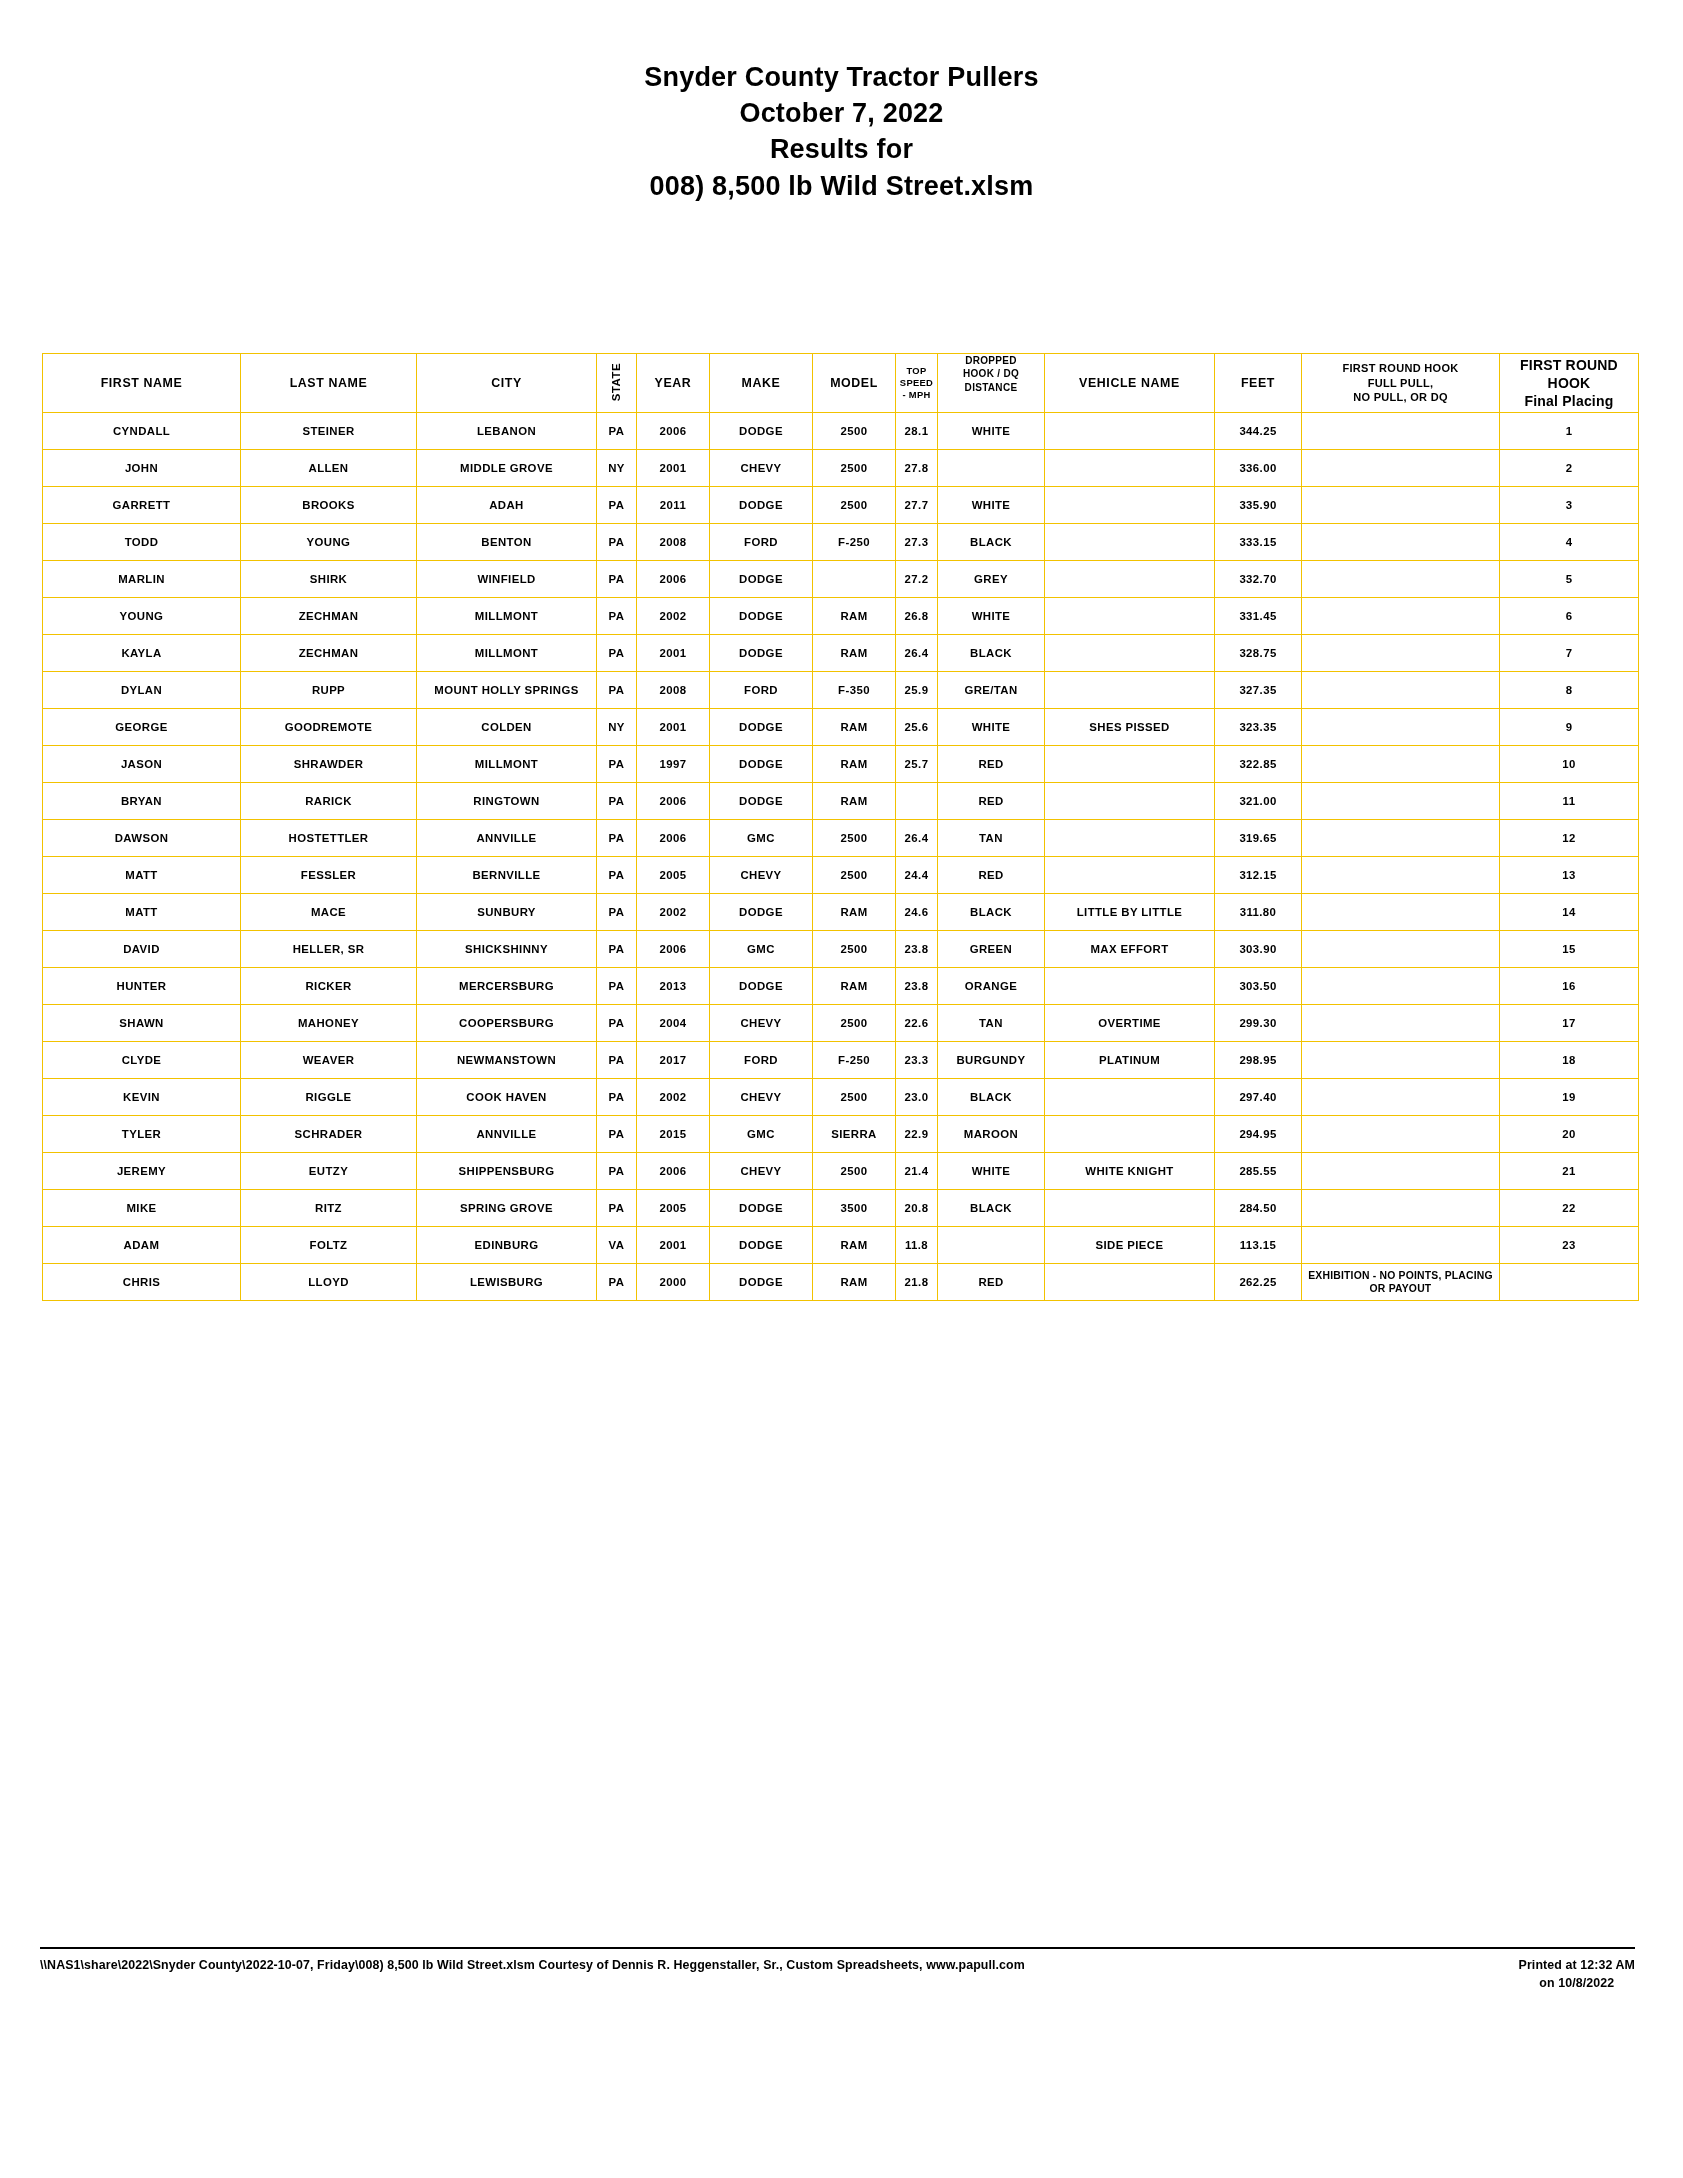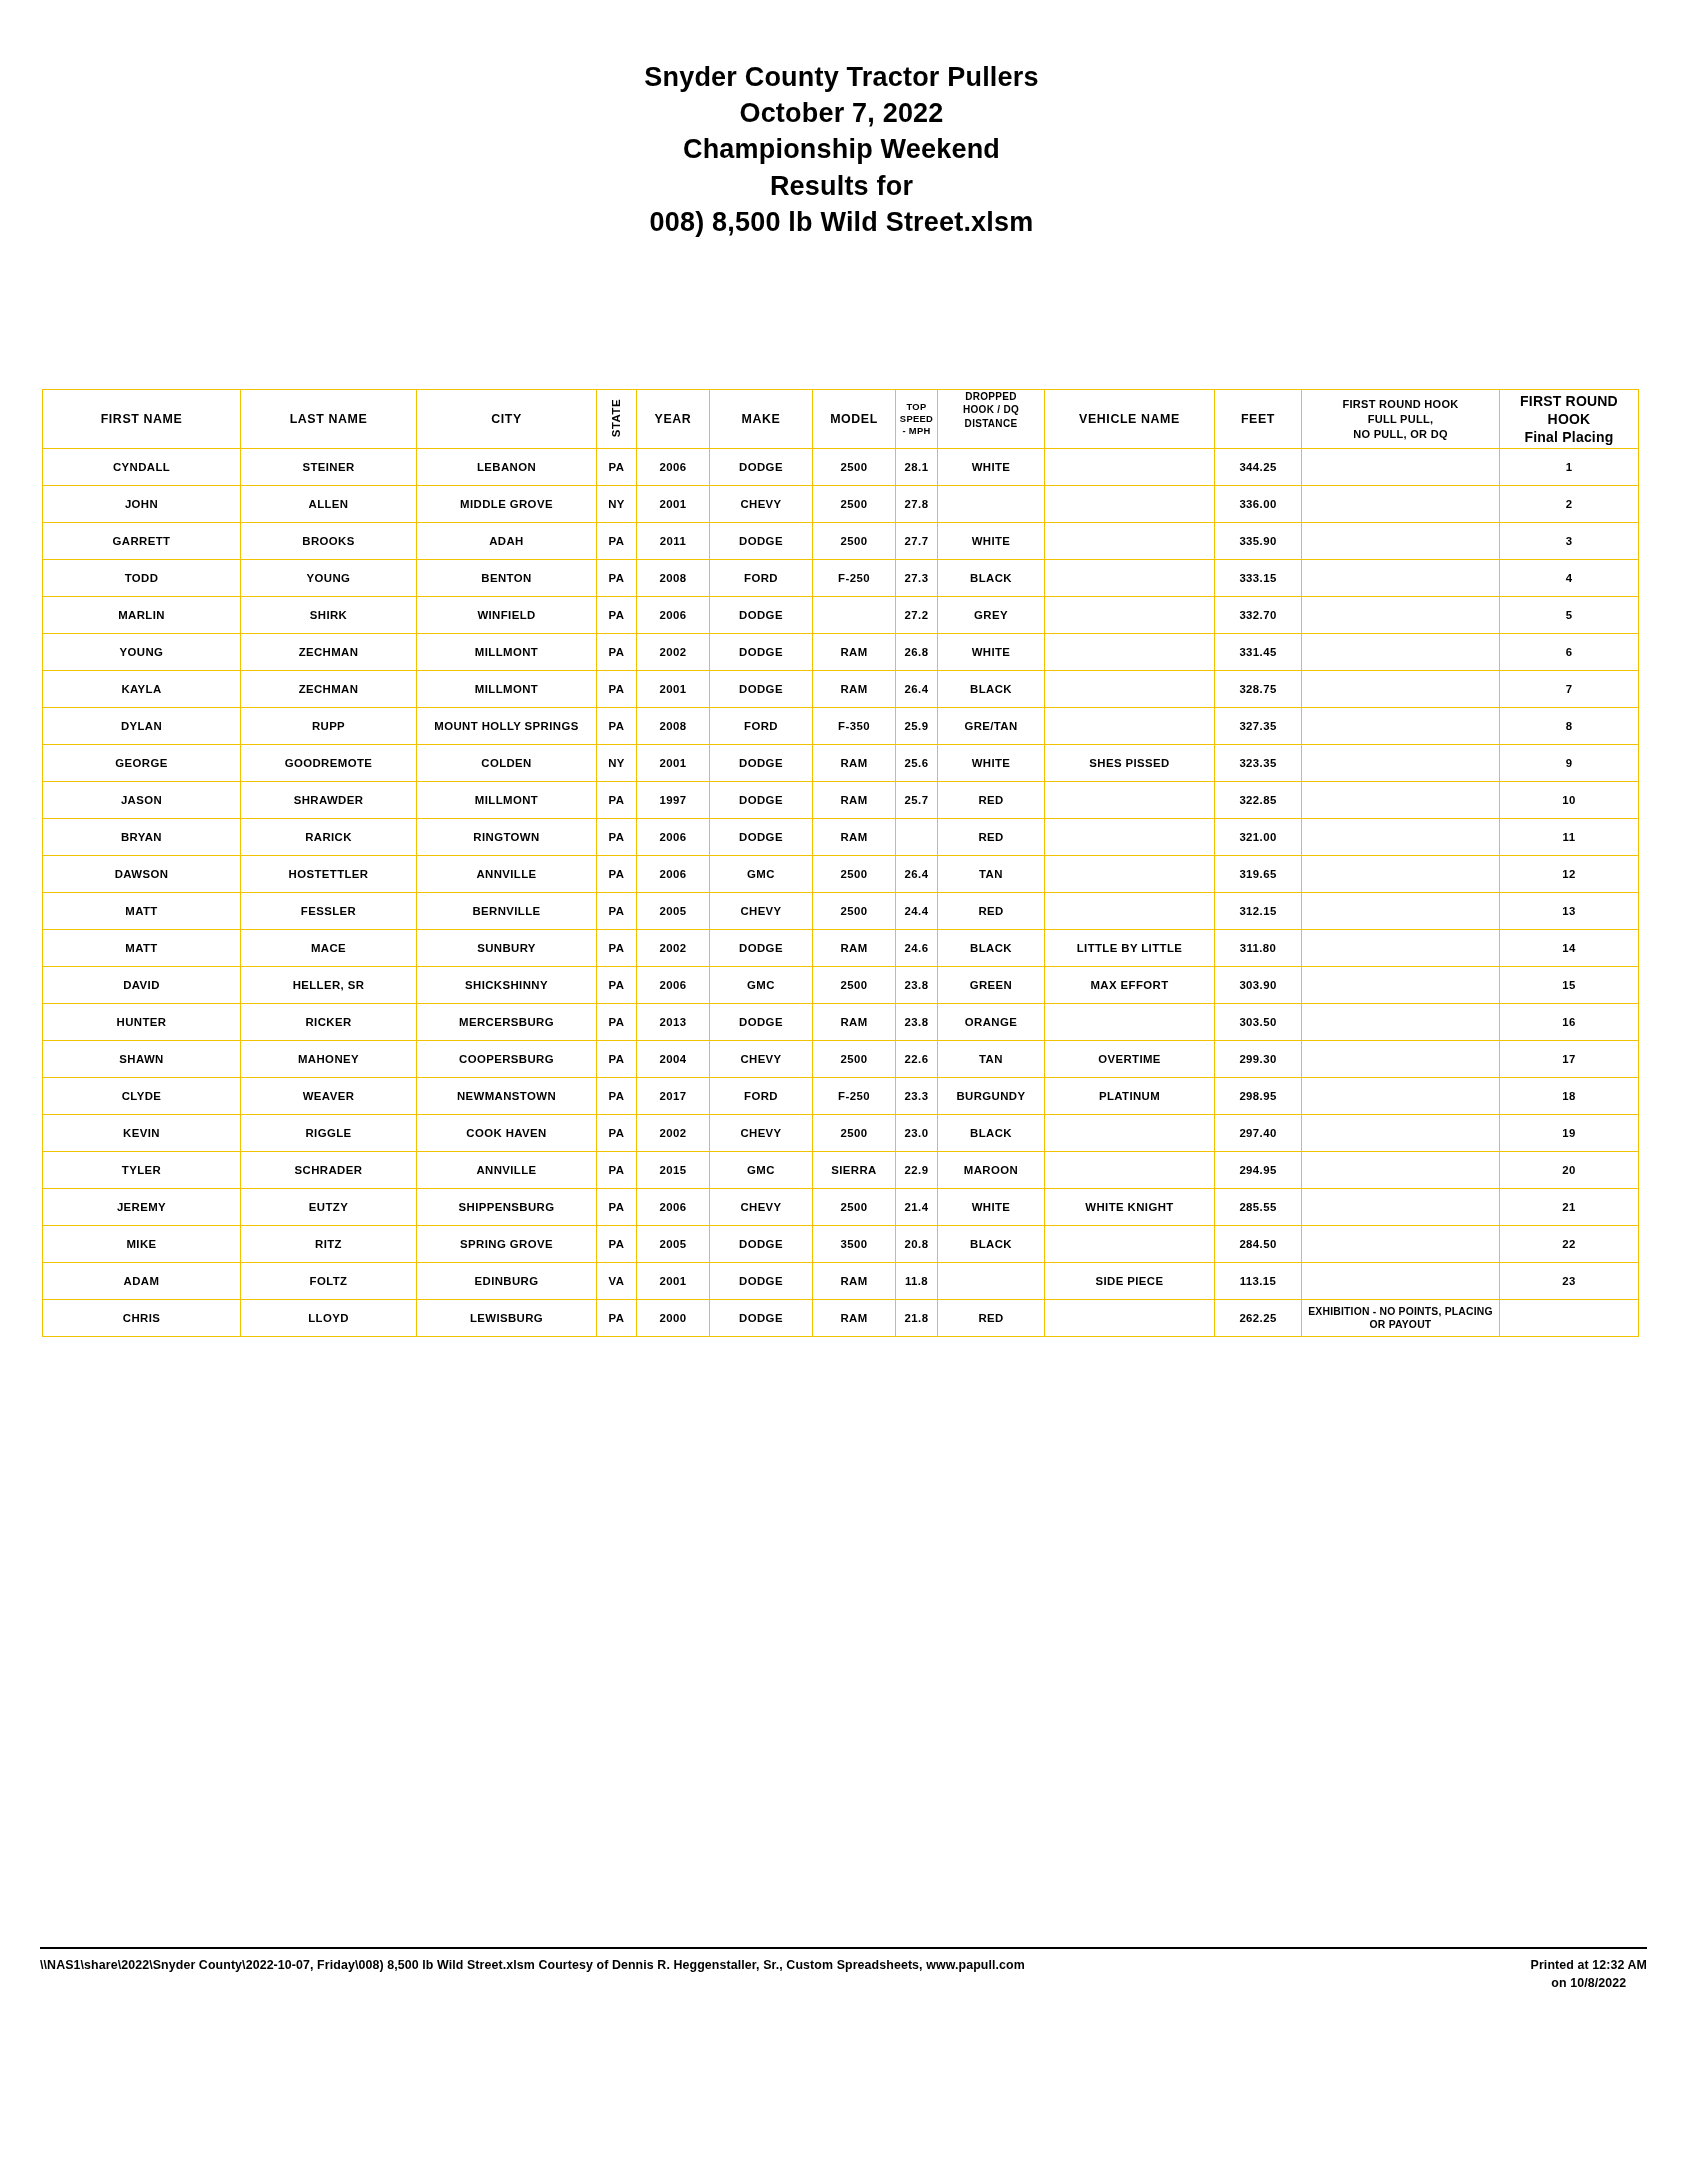--- a/index.html
+++ b/index.html
@@ -116,21 +116,21 @@
   col.c-speed   { width: 42px; }
   col.c-dropped { width: 107px; }
   col.c-vehicle { width: 170px; }
   col.c-feet    { width: 87px; }
   col.c-hook    { width: 198px; }
   col.c-place   { width: 139px; }
 
   .footer {
     position: absolute;
     left: 40px;
-    right: 36px;
+    right: 48px;
     bottom: 55px;
     border-top: 2px solid #000000;
     padding-top: 8px;
     font-size: 12.4px;
     font-weight: bold;
     letter-spacing: 0.1px;
     display: flex;
     justify-content: space-between;
     align-items: flex-start;
   }
@@ -145,21 +145,20 @@
   }
 </style>
 </head>
 <body>
 
 <div class="page">
 
   <div class="title-block">
     <div>Snyder County Tractor Pullers</div>
     <div>October 7, 2022</div>
-    <div>Championship Weekend</div>
     <div>Results for</div>
     <div>008) 8,500 lb Wild Street.xlsm</div>
   </div>
 
   <div class="table-wrap">
     <table class="results">
       <colgroup>
         <col class="c-first">
           <col class="c-last">
           <col class="c-city">

